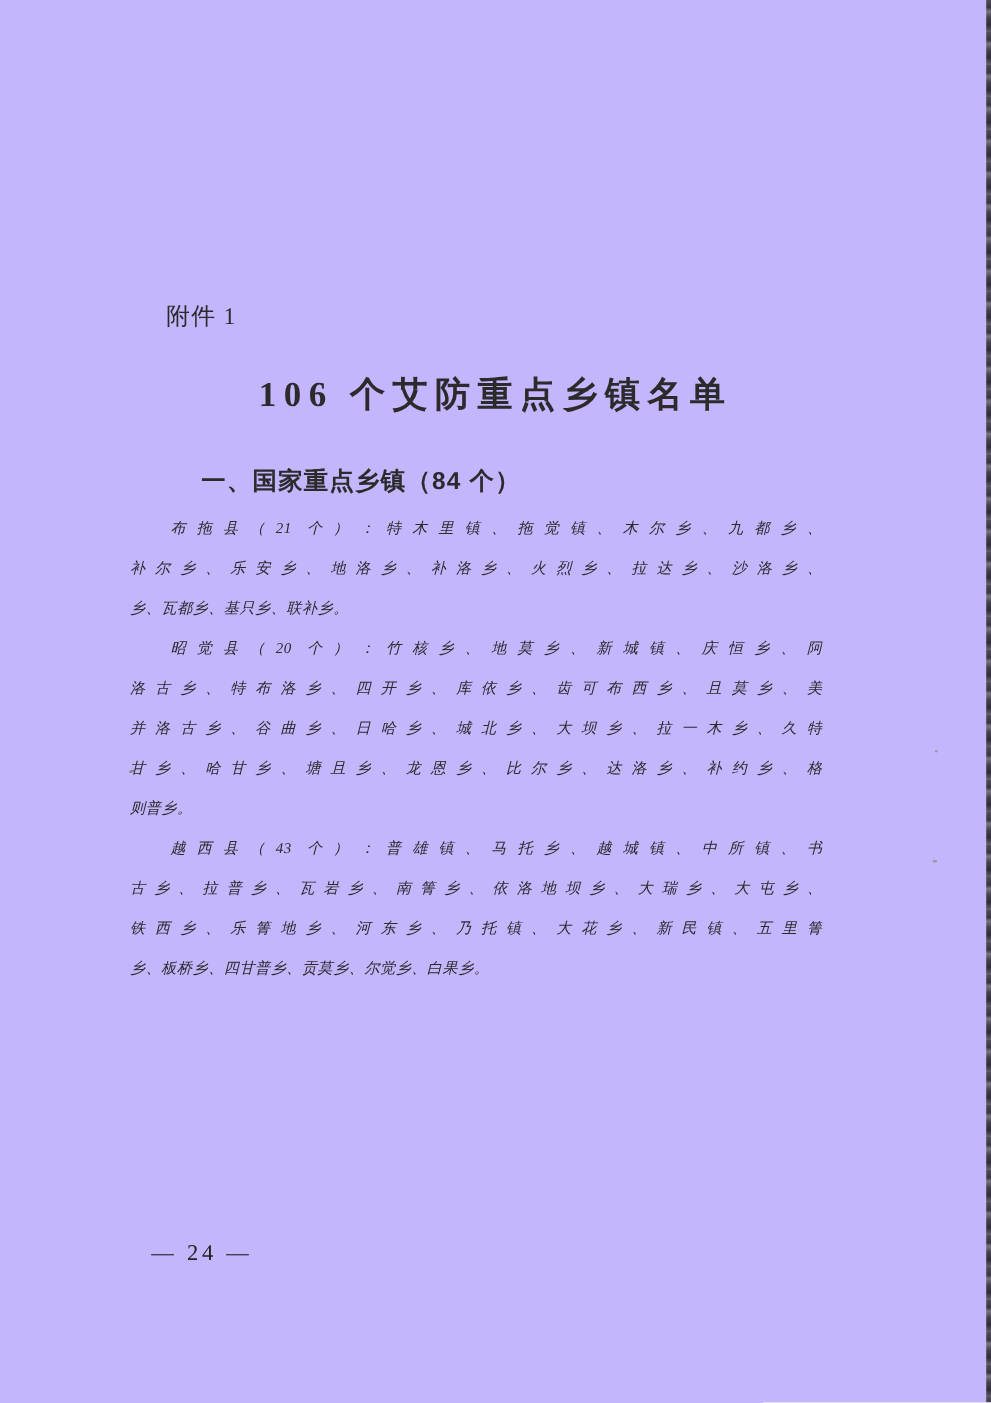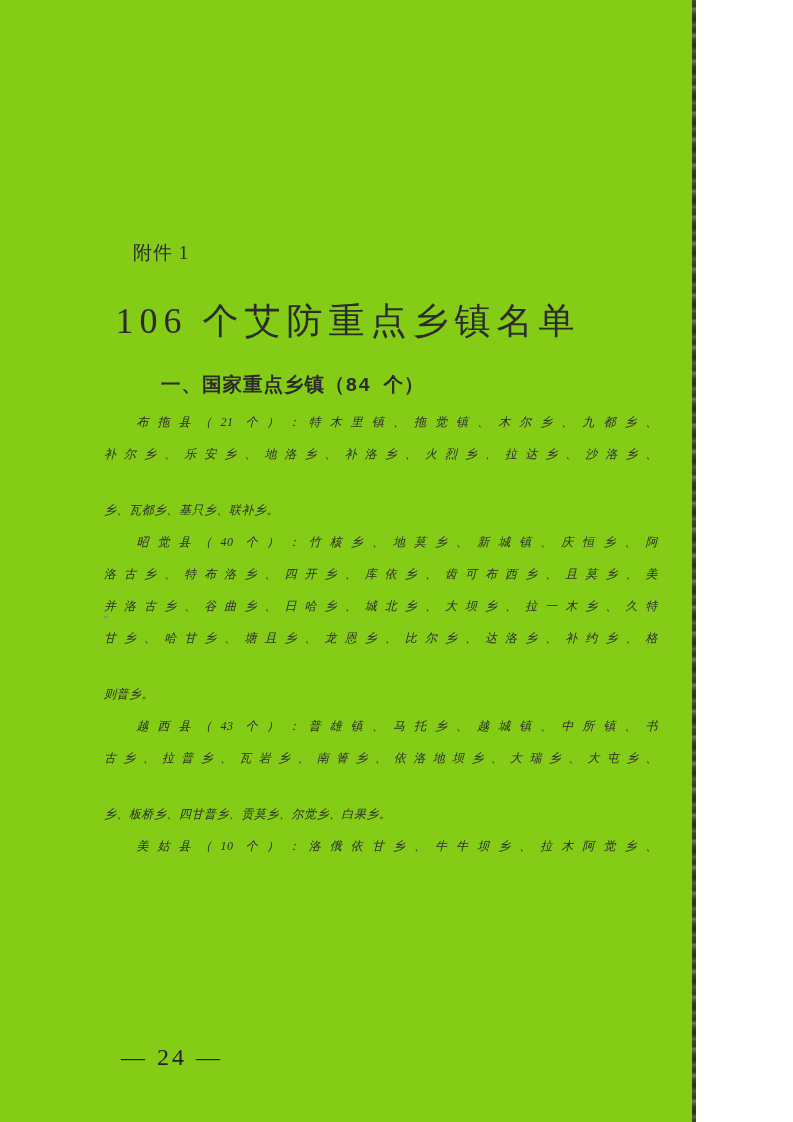--- a/index.html
+++ b/index.html
@@ -2,23 +2,23 @@
 <html><head>
 <meta charset="utf-8">
 <style>
   html, body {
     margin: 0;
     padding: 0;
     background: #ffffff;
   }
   .page {
     position: relative;
-    width: 696px;
+    width: 793px;
     height: 1122px;
-    background: #84cc16;
+    background: #c4b5fd;
     overflow: hidden;
     font-family: "Liberation Serif", "DejaVu Serif", serif;
     color: #2b2b2b;
   }
   
   .scan-edge {
     position: absolute;
     top: 0;
     right: 0;
     width: 4px;
@@ -37,32 +37,32 @@
     top: 240px;
     font-size: 19px;
     letter-spacing: 1px;
   }
   .doc-title {
     position: absolute;
     left: 0;
     top: 297px;
     width: 100%;
     text-align: center;
-    font-size: 36px;
-    font-weight: 400;
+    font-size: 28px;
+    font-weight: 700;
     letter-spacing: 6px;
     white-space: nowrap;
   }
   .section-heading {
     position: absolute;
     left: 161px;
     top: 371px;
     font-size: 19.5px;
     font-weight: bold;
-    font-family: Liberation Mono, monospace;
+    font-family: Liberation Sans, sans-serif;
     letter-spacing: 1px;
   }
   .doc-body {
     position: absolute;
     left: 104px;
     top: 406px;
     width: 554px;
     font-size: 12px;
     line-height: 32px;
     letter-spacing: 0.5px;
@@ -73,27 +73,26 @@
     text-align: justify;
     text-align-last: justify;
     height: 32px;
     overflow: hidden;
     white-space: nowrap;
   }
   .line.first { text-indent: 2.7em; }
   .line.lastline {
     text-align-last: left;
     white-space: normal;
-    margin-top: 24px;
   }
   .page-number {
     position: absolute;
     left: 121px;
-    top: 1044px;
-    font-size: 24px;
+    top: 992px;
+    font-size: 18px;
     letter-spacing: 3px;
     color: #222222;
   }
   
   .speck {
     position: absolute;
     background: #9a9a9a;
     border-radius: 50%;
   }
   .speck.s1 { left: 746px; top: 688px; width: 4px; height: 2px; }
@@ -116,31 +115,31 @@
 
   <div class="section-heading">一、国家重点乡镇（84 个）</div>
 
   <div class="doc-body">
       <div class="para">
         <div class="line first">布拖县（21 个）：特木里镇、拖觉镇、木尔乡、九都乡、</div>
         <div class="line">补尔乡、乐安乡、地洛乡、补洛乡、火烈乡、拉达乡、沙洛乡、</div>
         <div class="line lastline">乡、瓦都乡、基只乡、联补乡。</div>
       </div>
       <div class="para">
-        <div class="line first">昭觉县（40 个）：竹核乡、地莫乡、新城镇、庆恒乡、阿</div>
+        <div class="line first">昭觉县（20 个）：竹核乡、地莫乡、新城镇、庆恒乡、阿</div>
         <div class="line">洛古乡、特布洛乡、四开乡、库依乡、齿可布西乡、且莫乡、美</div>
         <div class="line">并洛古乡、谷曲乡、日哈乡、城北乡、大坝乡、拉一木乡、久特</div>
         <div class="line">甘乡、哈甘乡、塘且乡、龙恩乡、比尔乡、达洛乡、补约乡、格</div>
         <div class="line lastline">则普乡。</div>
       </div>
       <div class="para">
         <div class="line first">越西县（43 个）：普雄镇、马托乡、越城镇、中所镇、书</div>
         <div class="line">古乡、拉普乡、瓦岩乡、南箐乡、依洛地坝乡、大瑞乡、大屯乡、</div>
+        <div class="line">铁西乡、乐箐地乡、河东乡、乃托镇、大花乡、新民镇、五里箐</div>
         <div class="line lastline">乡、板桥乡、四甘普乡、贡莫乡、尔觉乡、白果乡。</div>
       </div>
       <div class="para">
-        <div class="line first">美姑县（10 个）：洛俄依甘乡、牛牛坝乡、拉木阿觉乡、</div>
       </div>
     </div>
 
   <div class="page-number">— 24 —</div>
 
 </div>
 
 </body></html>

